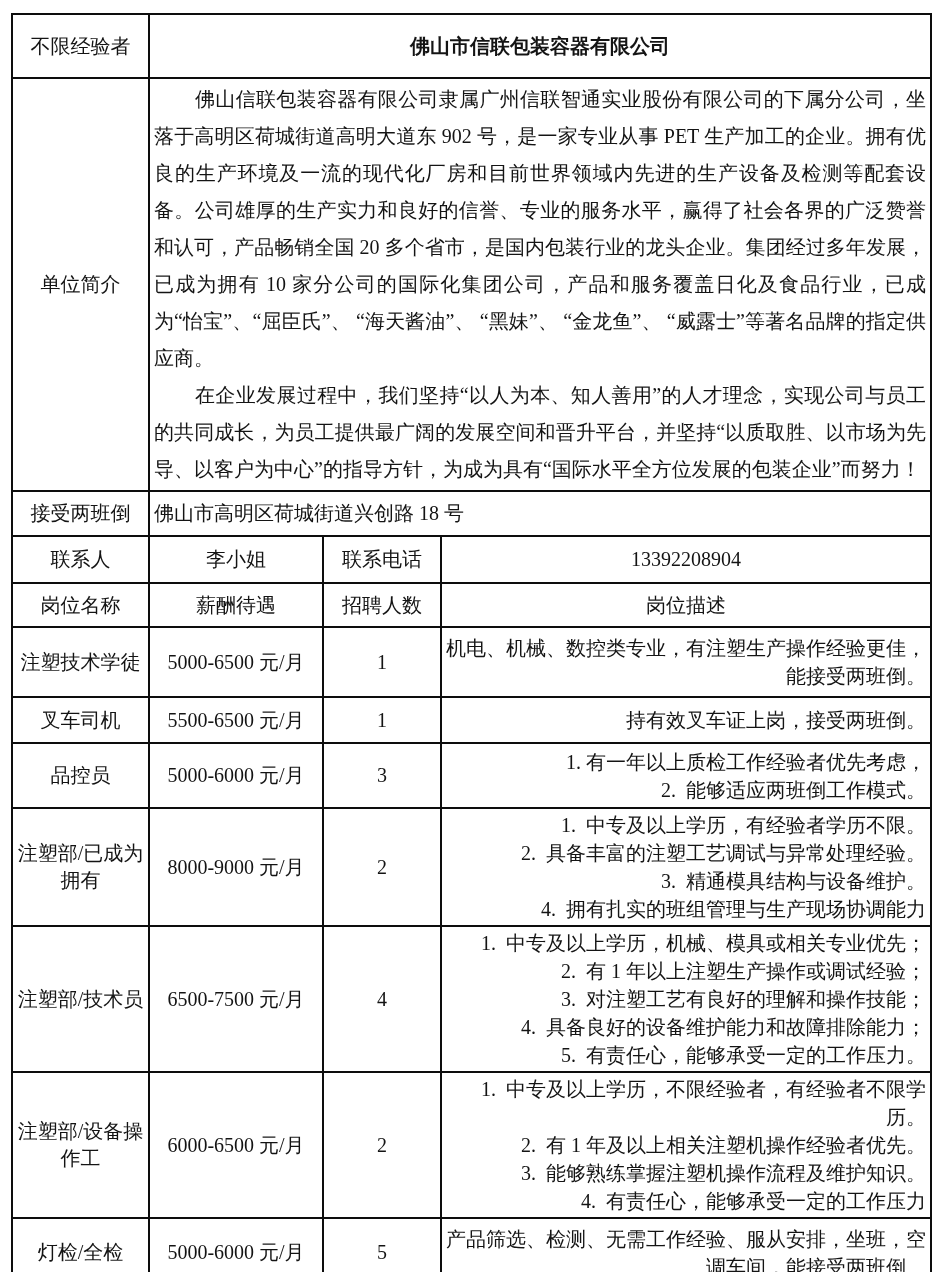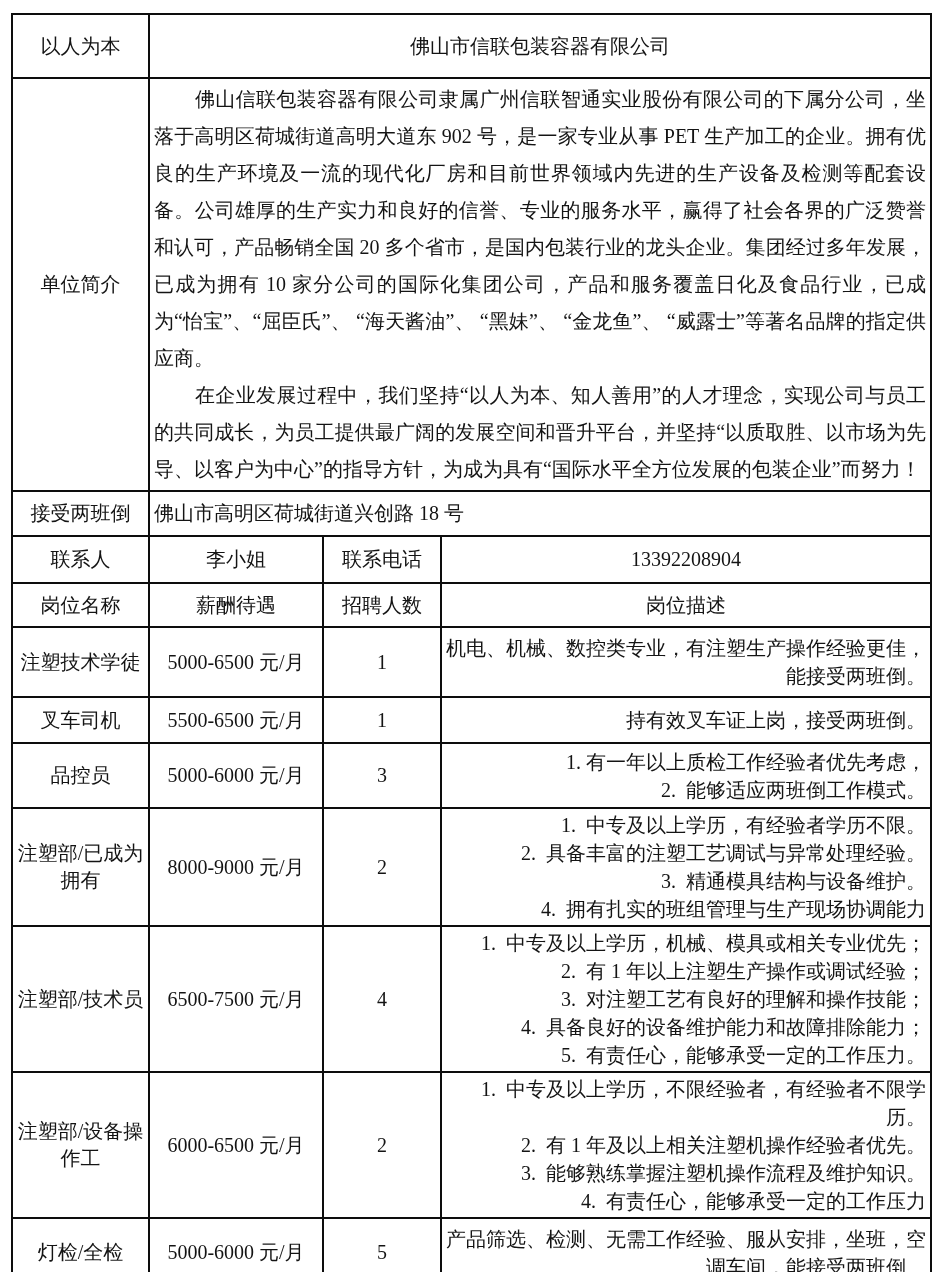--- a/index.html
+++ b/index.html
@@ -17,21 +17,21 @@
     width:919px;
   }
   table.doc td{
     border:2px solid #0d0d0d;
     vertical-align:middle;
     font-size:20px;
     padding:2px 4px;
     overflow:hidden;
   }
   .c{text-align:center;}
-  .bold{font-weight:normal;}
+  .bold{font-weight:bold;}
   .lbl{text-align:center;}
   .intro-cell{padding:8px 9px 8px 9px;vertical-align:middle;}
   .intro-cell p{
     margin:0;
     text-indent:2.05em;
     text-align:justify;
     line-height:37px;
     font-size:20px;
   }
   .addr-cell{text-align:left;padding-left:9px;}
@@ -69,21 +69,21 @@
 <table class="doc">
   <colgroup>
     <col style="width:137px">
     <col style="width:174px">
     <col style="width:118px">
     <col style="width:490px">
   </colgroup>
 
   <tbody>
       <tr class="r-name">
-    <td class="lbl">以人为本</td>
+    <td class="lbl">不限经验者</td>
     <td colspan="3" class="c bold">佛山市信联包装容器有限公司</td>
   </tr>
 
   <tr class="r-intro">
     <td class="lbl">单位简介</td>
     <td colspan="3" class="intro-cell">
       <p>佛山信联包装容器有限公司隶属广州信联智通实业股份有限公司的下属分公司，坐落于高明区荷城街道高明大道东 902 号，是一家专业从事 PET 生产加工的企业。拥有优良的生产环境及一流的现代化厂房和目前世界领域内先进的生产设备及检测等配套设备。公司雄厚的生产实力和良好的信誉、专业的服务水平，赢得了社会各界的广泛赞誉和认可，产品畅销全国 20 多个省市，是国内包装行业的龙头企业。集团经过多年发展，已成为拥有 10 家分公司的国际化集团公司，产品和服务覆盖日化及食品行业，已成为“怡宝”、“屈臣氏”、 “海天酱油”、 “黑妹”、 “金龙鱼”、 “威露士”等著名品牌的指定供应商。</p>
       <p>在企业发展过程中，我们坚持“以人为本、知人善用”的人才理念，实现公司与员工的共同成长，为员工提供最广阔的发展空间和晋升平台，并坚持“以质取胜、以市场为先导、以客户为中心”的指导方针，为成为具有“国际水平全方位发展的包装企业”而努力！</p>
     </td>
   </tr>

